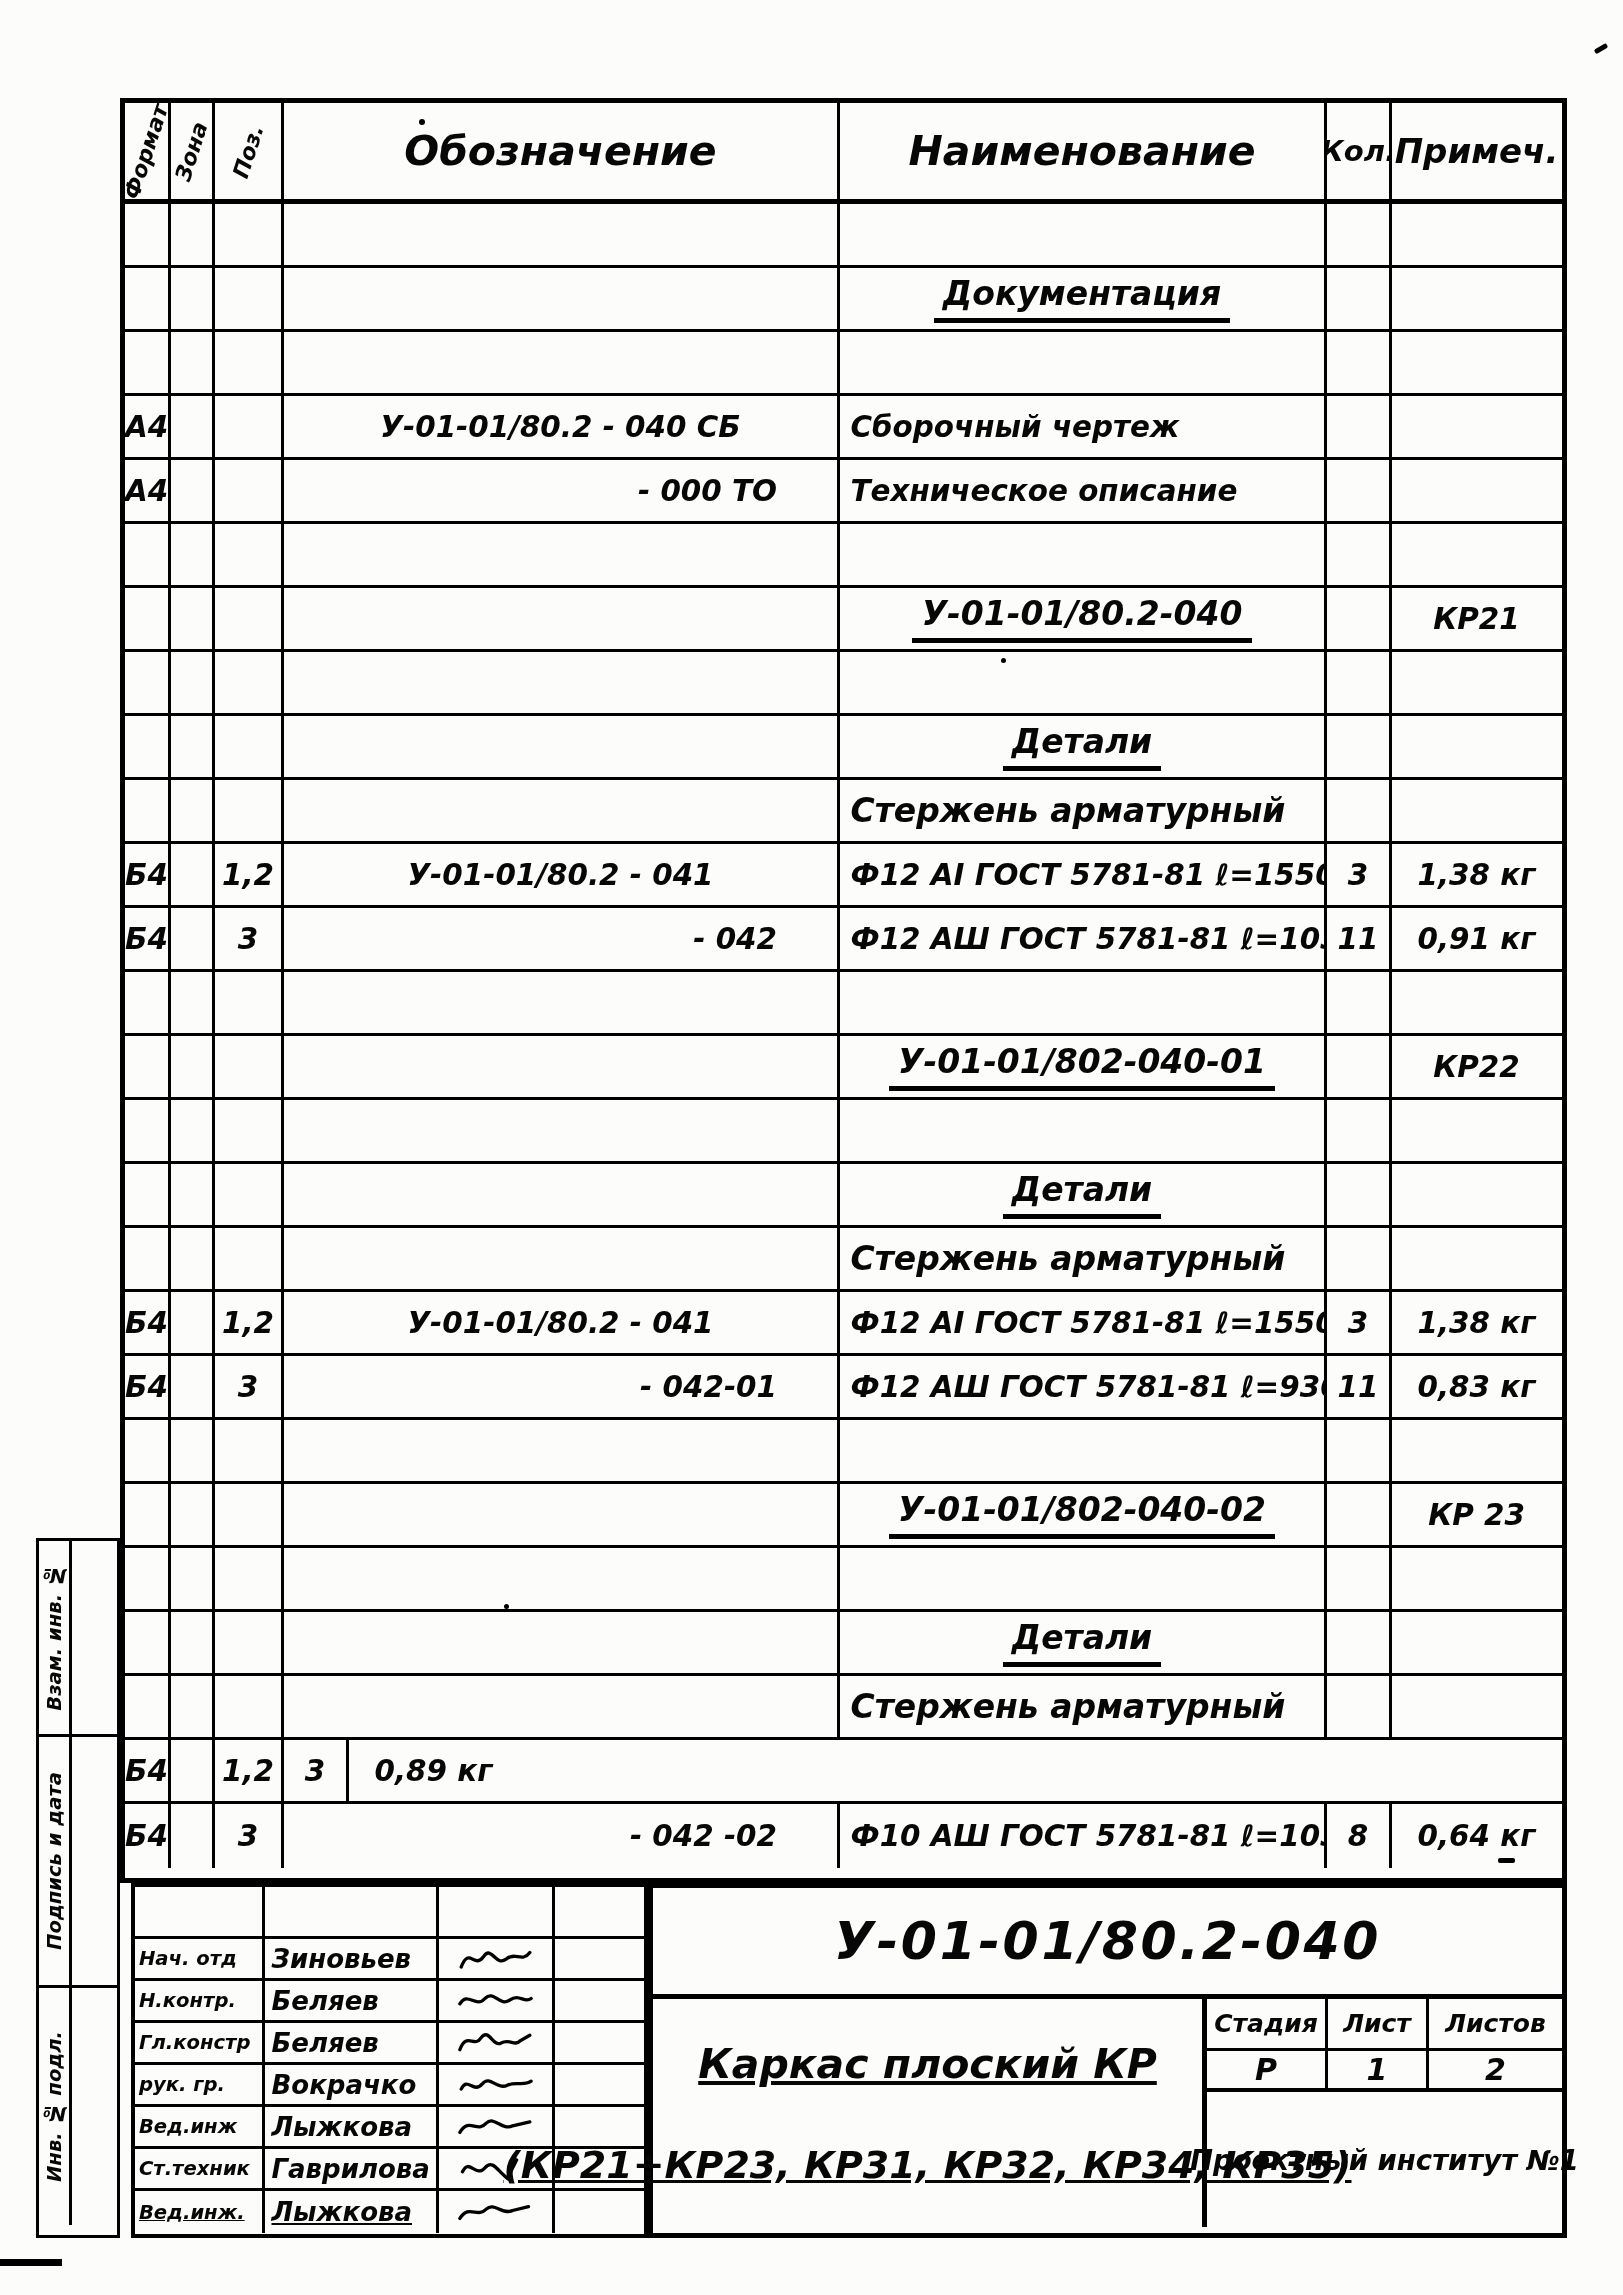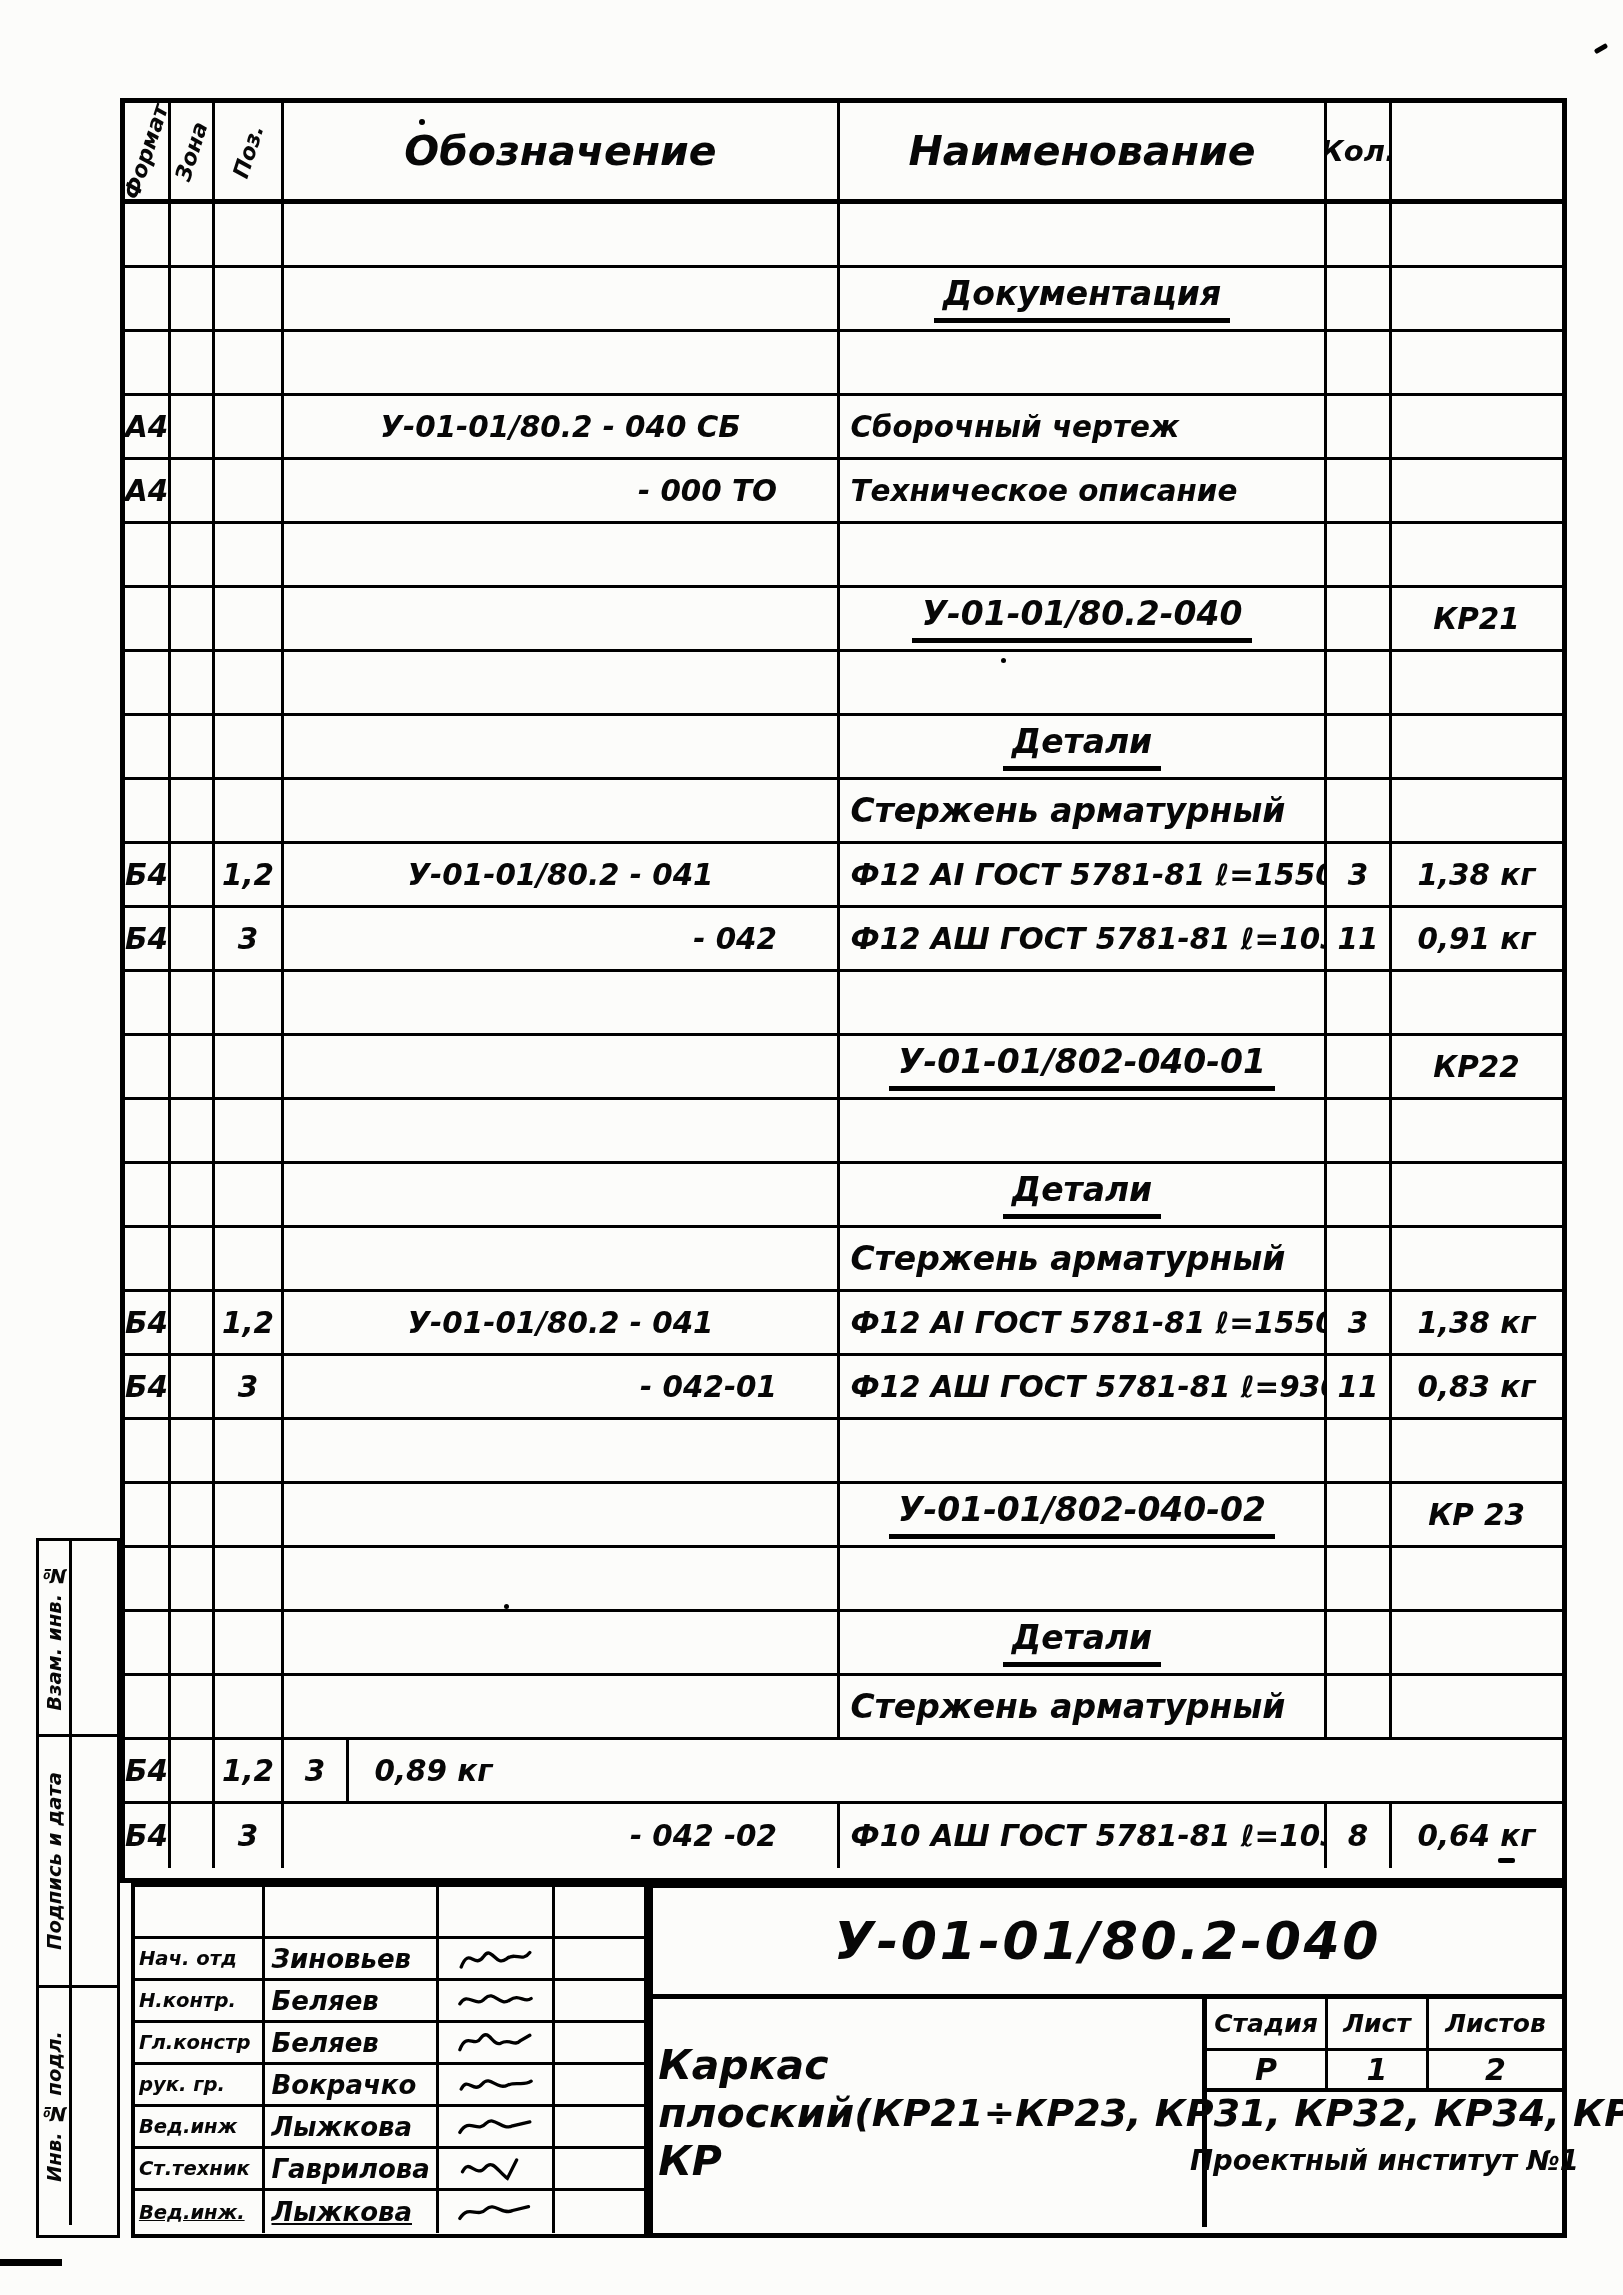--- a/index.html
+++ b/index.html
@@ -46,22 +46,22 @@
   .sc.extra{width:73px;border-right:none;}
   .sig svg{display:block;}
   
   .tb{position:absolute;left:648px;top:1883px;width:919px;height:355px;
       border:5.2px solid #000;box-sizing:border-box;}
   .tb-doc{height:111px;border-bottom:5.2px solid #000;box-sizing:border-box;
           display:flex;align-items:center;justify-content:center;
           font-size:52px;font-style:italic;font-weight:700;letter-spacing:2.6px;}
   .tb-bottom{display:flex;height:228px;}
   .tb-title{width:554px;border-right:5.2px solid #000;box-sizing:border-box;
-            display:flex;flex-direction:row;justify-content:space-around;
-            align-items:center;padding:13px 5.2px;}
+            display:flex;flex-direction:column;justify-content:space-around;
+            align-items:center;padding:13px 5.2px;text-decoration:underline;}
   .tb-title .l1{font-size:41px;font-style:italic;font-weight:700;}
   .tb-title .l2{font-size:38px;font-style:italic;font-weight:700;white-space:nowrap;}
   .tb-stage{width:355px;display:flex;flex-direction:column;}
   .stage-hrow{display:flex;height:52px;box-sizing:border-box;}
   .stage-vrow{display:flex;height:41px;box-sizing:border-box;border-bottom:4.6px solid #000;}
   .stage-cell{box-sizing:border-box;border-right:3.3px solid #000;border-bottom:3.3px solid #000;
               display:flex;align-items:center;justify-content:center;
               font-style:italic;font-weight:700;font-size:25px;}
   .stage-vrow .stage-cell{border-bottom:none;font-size:30px;}
   .stage-cell.w1{width:121px;}.stage-cell.w2{width:101px;}
@@ -84,20 +84,21 @@
         </div>
       <div class="cell cz">
           <span class="rot">Зона</span>
         </div>
       <div class="cell cp">
           <span class="rot">Поз.</span>
         </div>
       <div class="cell cd">Обозначение</div>
       <div class="cell cn">Наименование</div>
       <div class="cell cq" style="font-size:29px;">Кол.</div>
+      <div class="cell ct" style="font-size:34px;">Примеч.</div>
     </div>
 
     <div class="trow">
       <div class="cell cf"></div>
         <div class="cell cz"></div>
         <div class="cell cp"></div>
         <div class="cell cd"></div>
         <div class="cell cn"></div>
         <div class="cell cq"></div>
         <div class="cell ct"></div>

